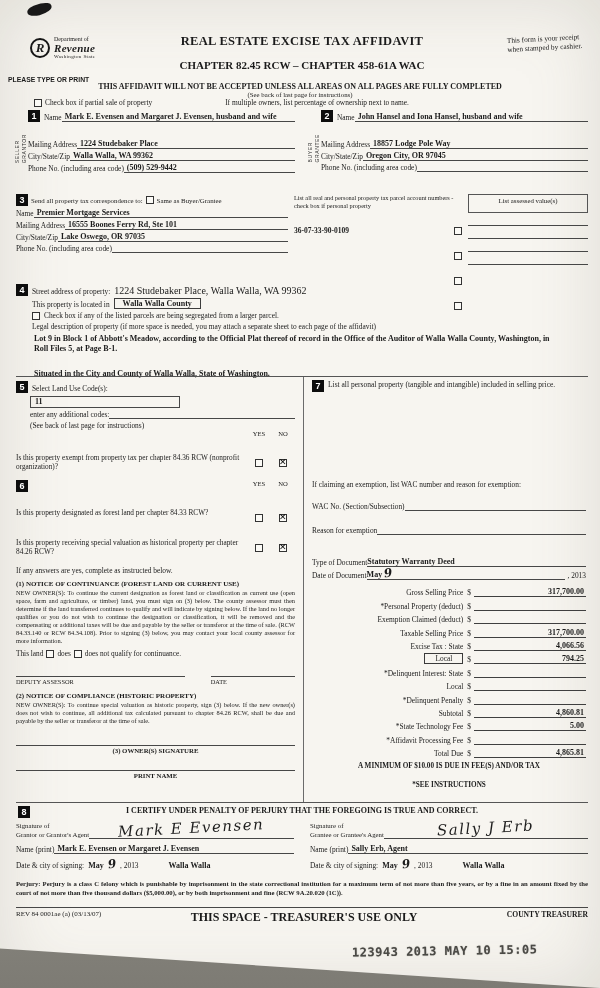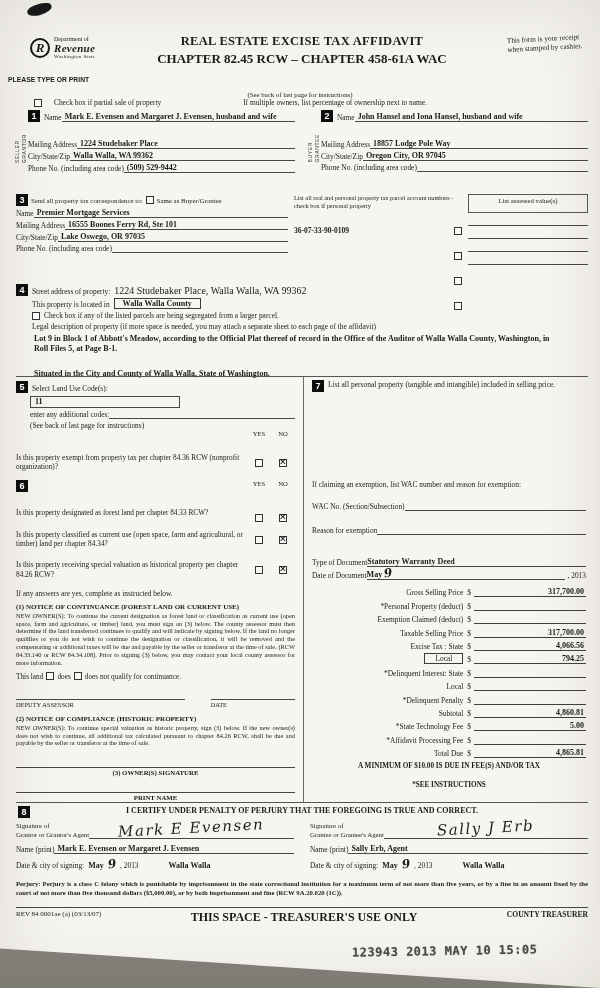--- a/index.html
+++ b/index.html
@@ -27,27 +27,27 @@
   .hdr { position:absolute; top:34px; left:16px; right:12px; }
   .logo { position:absolute; left:14px; top:2px; display:flex; align-items:center; gap:4px; }
   .logo-circle { width:20px; height:20px; border:2px solid #161616; border-radius:50%;
                  display:flex; align-items:center; justify-content:center;
                  font:bold italic 13px/1 "Liberation Serif",serif; }
   .lt1 { font-size:6px; }
   .lt2 { font-size:11px; font-weight:bold; font-style:italic; letter-spacing:.3px; }
   .lt3 { font-size:5px; letter-spacing:.4px; }
   .title-block { text-align:center; padding:0 90px; }
   .form-title { font-size:12.5px; font-weight:bold; letter-spacing:.3px; }
-  .form-chapter { font-size:13px; font-weight:bold; margin-top:2px; }
+  .form-chapter { font-size:11px; font-weight:bold; margin-top:10px; }
   .receipt-note { position:absolute; right:6px; top:0; text-align:left; font-size:7.3px;
                   transform:rotate(-3deg); line-height:1.25; }
   .please { position:absolute; top:76px; left:8px; font:bold 6.8px "Liberation Sans",sans-serif; }
   .warning { position:absolute; top:82px; left:0; right:0; text-align:center; font-size:8px; font-weight:bold; }
   .seeback-c { position:absolute; top:91px; left:0; right:0; text-align:center; font-size:6.8px; }
-  .partial-row { position:absolute; top:98px; left:34px; right:12px; display:flex; align-items:center; gap:12px; font-size:6.9px; }
+  .partial-row { position:absolute; top:98px; left:34px; right:12px; display:flex; align-items:center; gap:3px; font-size:6.9px; }
   .multi { margin-left:70px; }
 
   
   .row12 { position:absolute; top:108px; left:16px; right:12px; display:flex; gap:14px; }
   .party { flex:1; position:relative; padding-left:12px; }
   .side { position:absolute; left:-2px; top:26px; display:flex; }
   .side span { writing-mode:vertical-rl; transform:rotate(180deg); font:5px/1.4 "Liberation Sans",sans-serif;
                letter-spacing:.6px; color:#2a2a2a; }
   .gap16 { height:15px; }
 
@@ -146,20 +146,21 @@
       <div class="title-block">
         <div class="form-title">REAL ESTATE EXCISE TAX AFFIDAVIT</div>
         <div class="form-chapter">CHAPTER 82.45 RCW – CHAPTER 458-61A WAC</div>
       </div>
       <div class="receipt-note">
         <div>This form is your receipt</div>
         <div>when stamped by cashier.</div>
       </div>
     </div>
     <div class="please">PLEASE TYPE OR PRINT</div>
+    <div class="warning">THIS AFFIDAVIT WILL NOT BE ACCEPTED UNLESS ALL AREAS ON ALL PAGES ARE FULLY COMPLETED</div>
     <div class="seeback-c">(See back of last page for instructions)</div>
     <div class="partial-row">
       <span class="cb"></span>
       <span class="lbl">Check box if partial sale of property</span>
       <span class="lbl multi">If multiple owners, list percentage of ownership next to name.</span>
     </div>
 
     <div class="row12">
       <div class="party">
         <div class="side">
@@ -310,25 +311,20 @@
 
         <div style="display:flex; margin-top:9px">
           <span class="badge">6</span>
           <div class="ynhead" style="flex:1">
             <span class="yn">YES</span>
             <span class="yn">NO</span>
           </div>
         </div>
         <div class="qrow">
           <span class="qtext">Is this property designated as forest land per chapter 84.33 RCW?</span>
-          <span class="yn"><span class="cb"></span></span>
-          <span class="yn"><span class="cb checked"></span></span>
-        </div>
-        <div class="qrow" style="margin-top:4px">
-          <span class="qtext">Is this property classified as current use (open space, farm and agricultural, or timber) land per chapter 84.34?</span>
           <span class="yn"><span class="cb"></span></span>
           <span class="yn"><span class="cb checked"></span></span>
         </div>
         <div class="qrow" style="margin-top:12px">
           <span class="qtext">Is this property receiving special valuation as historical property per chapter 84.26 RCW?</span>
           <span class="yn"><span class="cb"></span></span>
           <span class="yn"><span class="cb checked"></span></span>
         </div>
         <div class="lbl" style="margin-top:10px">If any answers are yes, complete as instructed below.</div>
         <div class="notice-title">(1) NOTICE OF CONTINUANCE (FOREST LAND OR CURRENT USE)</div>

